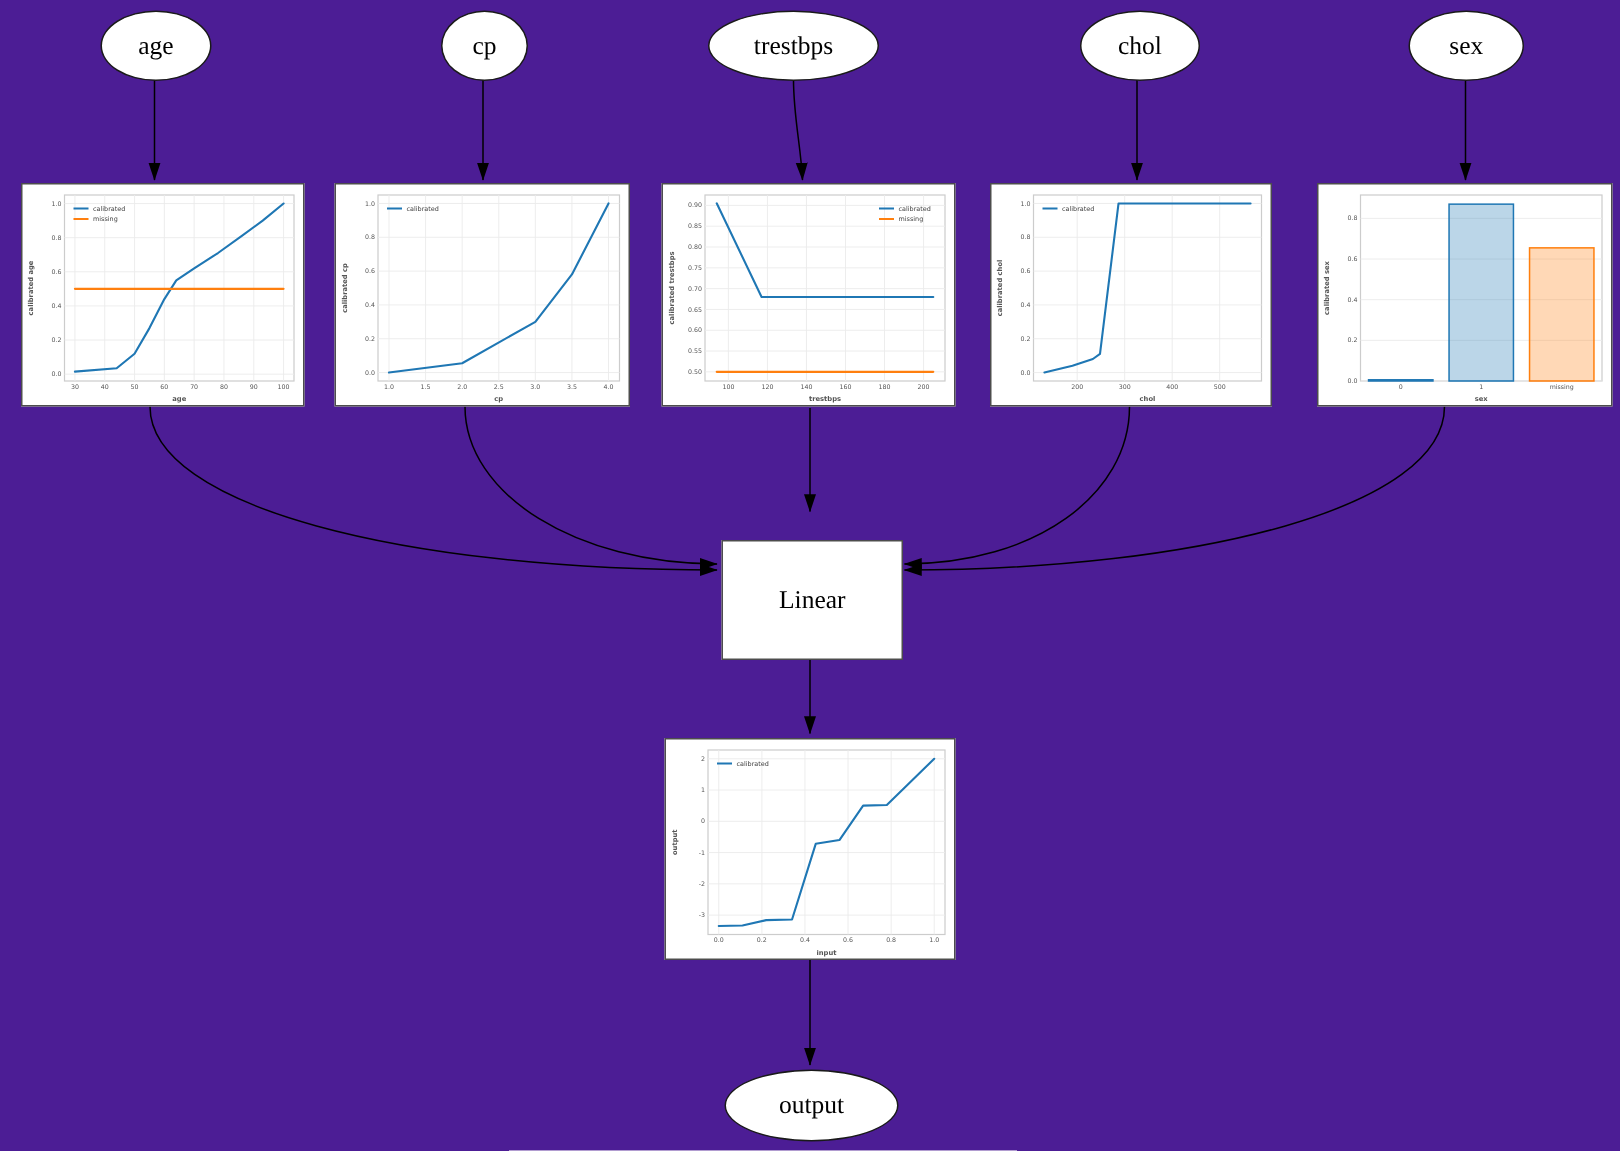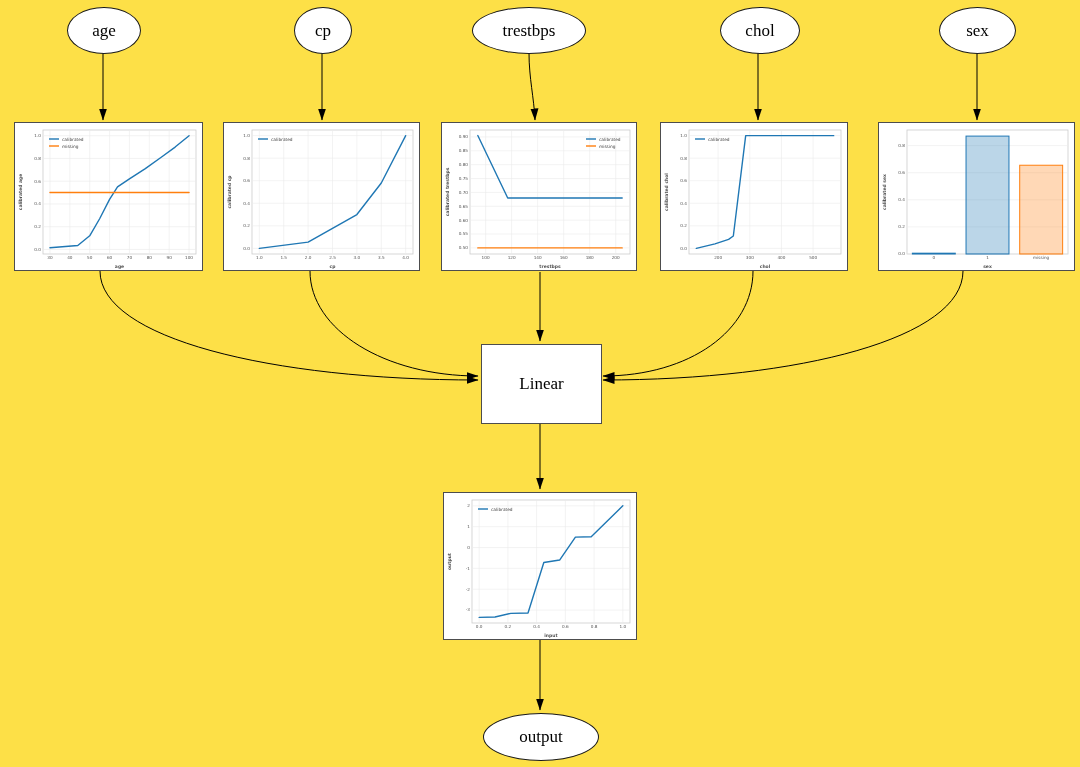--- a/index.html
+++ b/index.html
@@ -1,16 +1,16 @@
 <!DOCTYPE html>
 <html><head>
 <meta charset="utf-8">
 <style>
   html,body{margin:0;padding:0;background:#ffffff;}
-  .canvas{position:relative;width:1080px;height:767px;background:#fde047;overflow:hidden;
+  .canvas{position:relative;width:1080px;height:767px;background:#4c1d95;overflow:hidden;
           font-family:"Liberation Serif", serif;}
   .edges{position:absolute;left:0;top:0;z-index:1;pointer-events:none;}
   .node-ellipse{position:absolute;z-index:2;background:#ffffff;border:1px solid #1a1a1a;
                 border-radius:50%;display:flex;align-items:center;justify-content:center;
                 font-size:17px;color:#000;}
   .node-rect{position:absolute;z-index:2;background:#ffffff;border:1.5px solid #4d4d4d;
              display:flex;align-items:center;justify-content:center;font-size:17px;color:#000;}
   .plot-box{position:absolute;z-index:2;background:#ffffff;border:1.2px solid #4d4d4d;
             box-sizing:border-box;}
   .plot-box svg{display:block;font-family:"DejaVu Sans", sans-serif;}
@@ -18,21 +18,21 @@
   #n-age      {left:67px;  top:7px;   width:72px;  height:45px;}
   #n-cp       {left:294px; top:7px;   width:56px;  height:45px;}
   #n-trestbps {left:472px; top:7px;   width:112px; height:45px;}
   #n-chol     {left:720px; top:7px;   width:78px;  height:45px;}
   #n-sex      {left:939px; top:7px;   width:75px;  height:45px;}
   #p-age      {left:14px;  top:122px; width:189px; height:149px;}
   #p-cp       {left:223px; top:122px; width:197px; height:149px;}
   #p-trestbps {left:441px; top:122px; width:196px; height:149px;}
   #p-chol     {left:660px; top:122px; width:188px; height:149px;}
   #p-sex      {left:878px; top:122px; width:197px; height:149px;}
-  #n-linear   {left:481px; top:344px; width:119px; height:78px;}
+  #n-linear   {left:481px; top:360px; width:119px; height:78px;}
   #p-output   {left:443px; top:492px; width:194px; height:148px;}
   #n-output   {left:483px; top:713px; width:114px; height:46px;}
 </style>
 </head>
 <body>
 
 <div class="canvas">
 
   <svg class="edges" width="1080" height="767" viewBox="0 0 1080 767">
     <defs>

